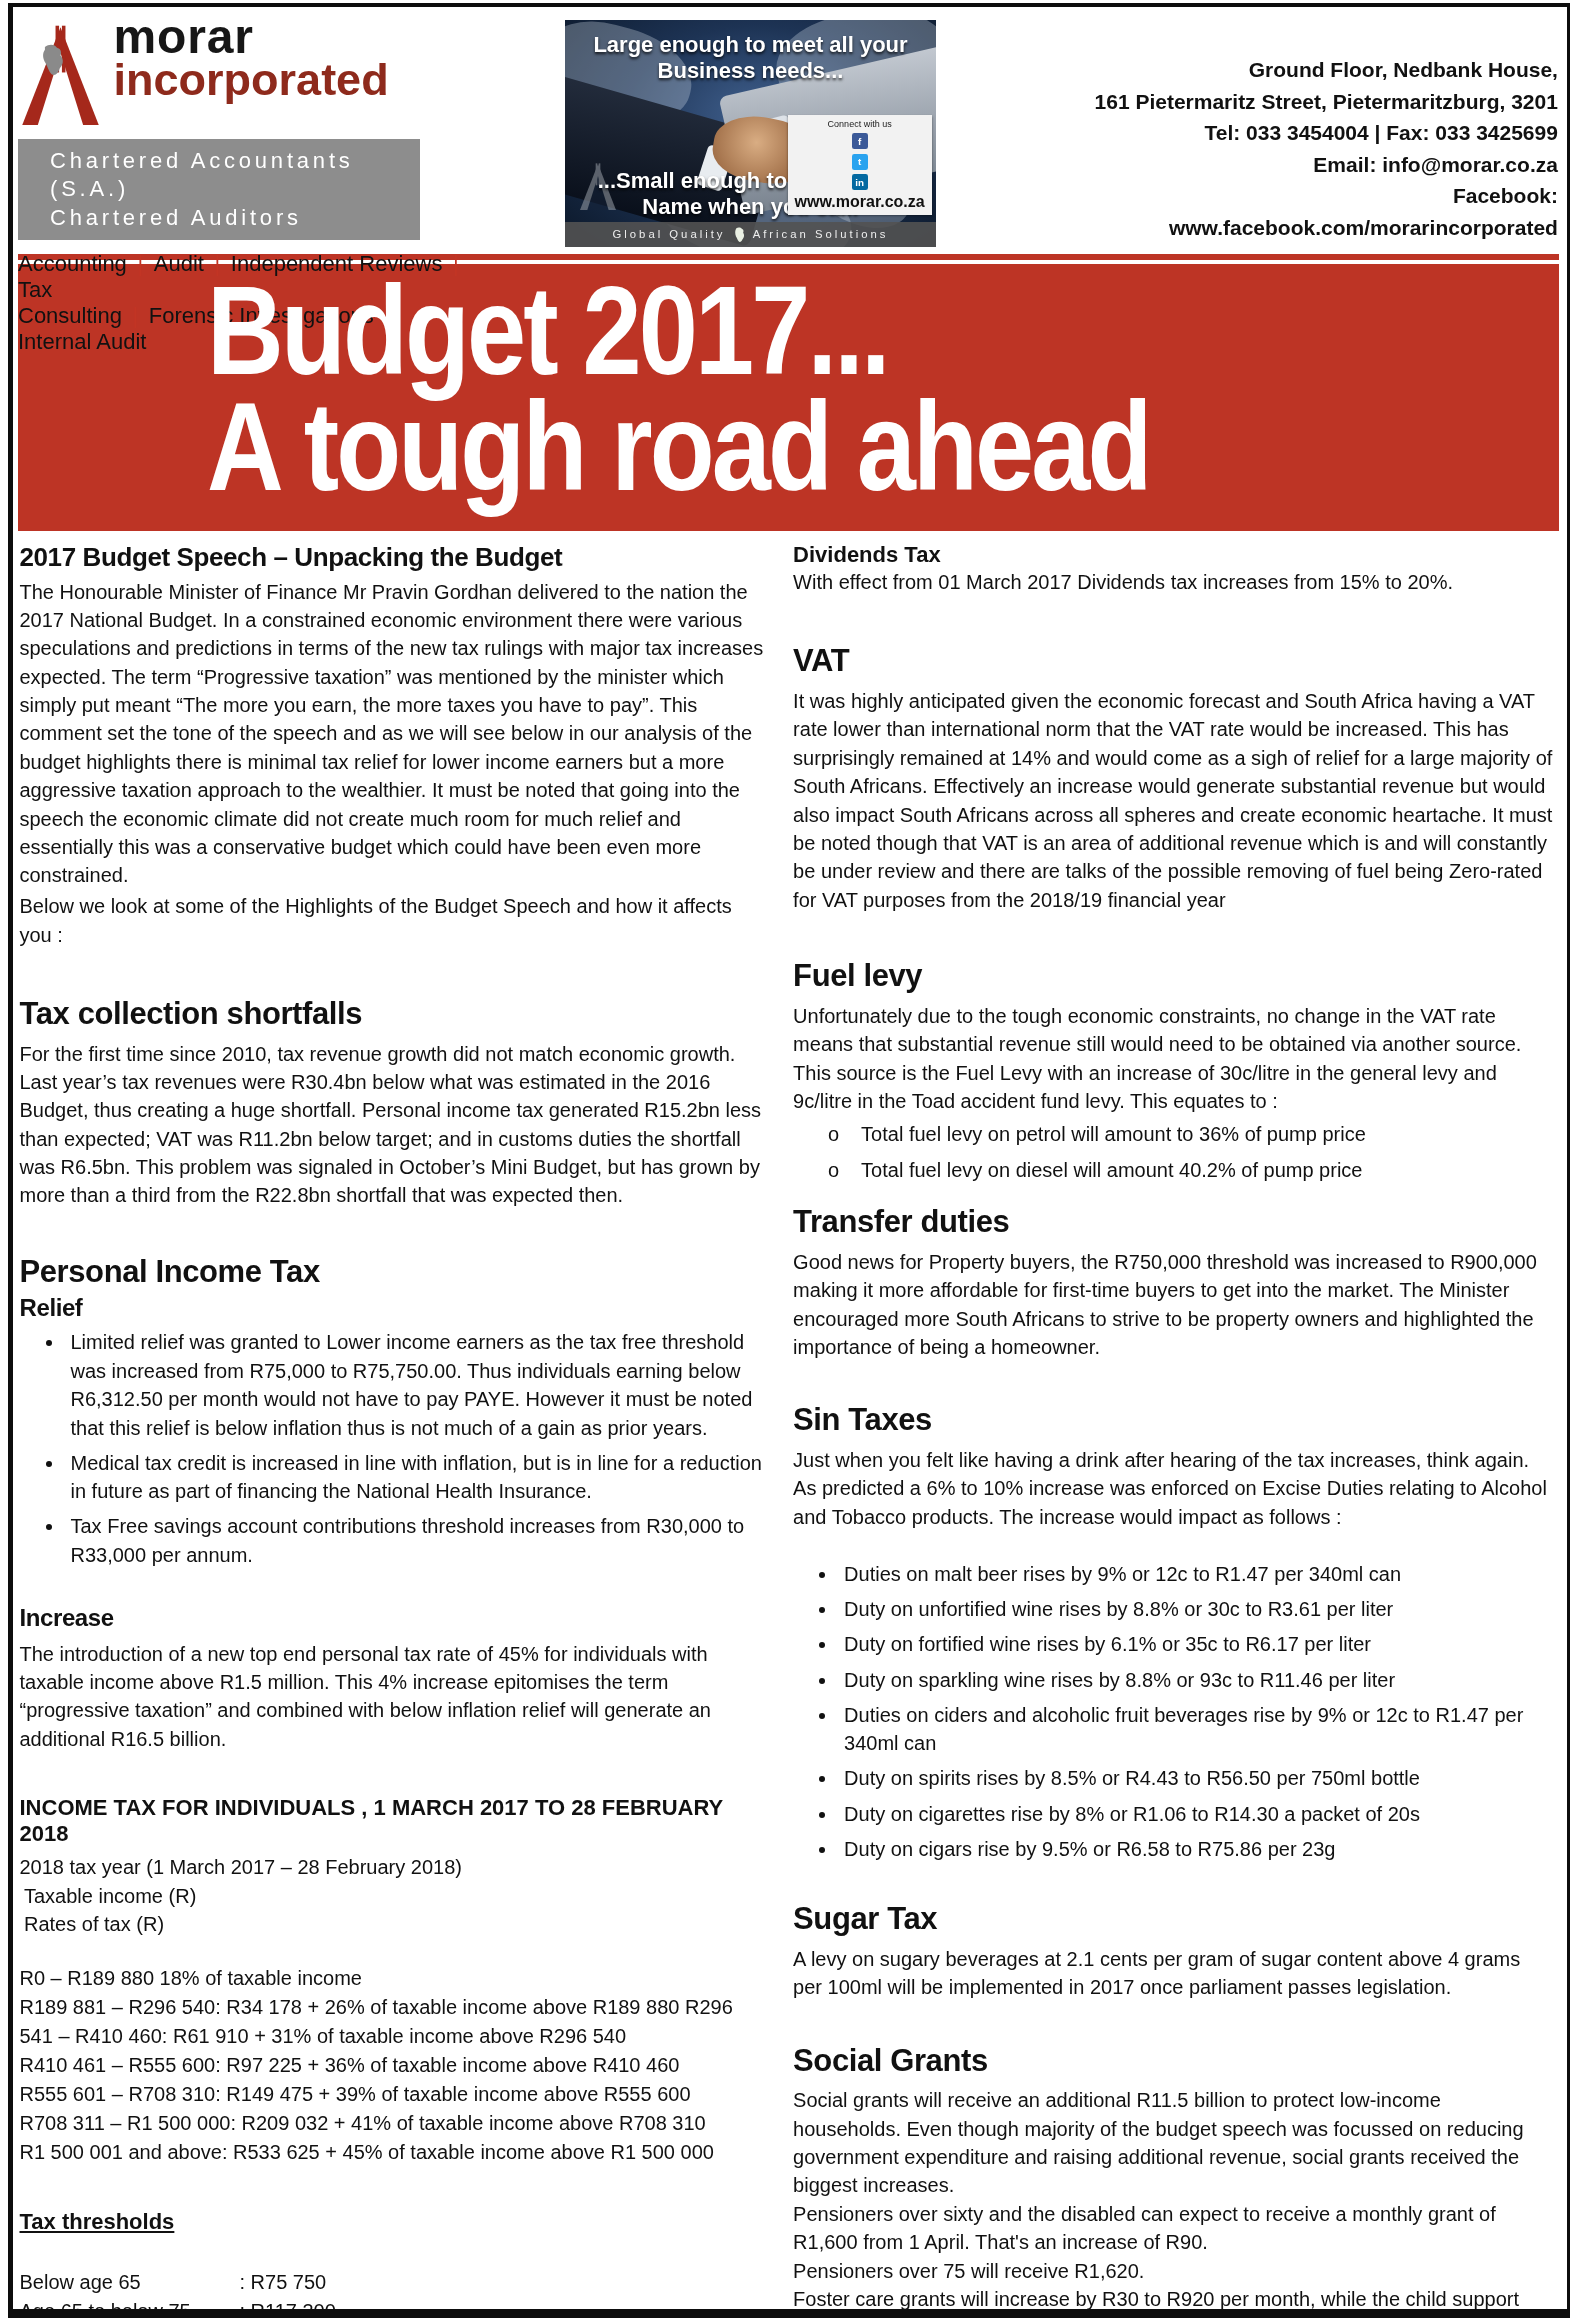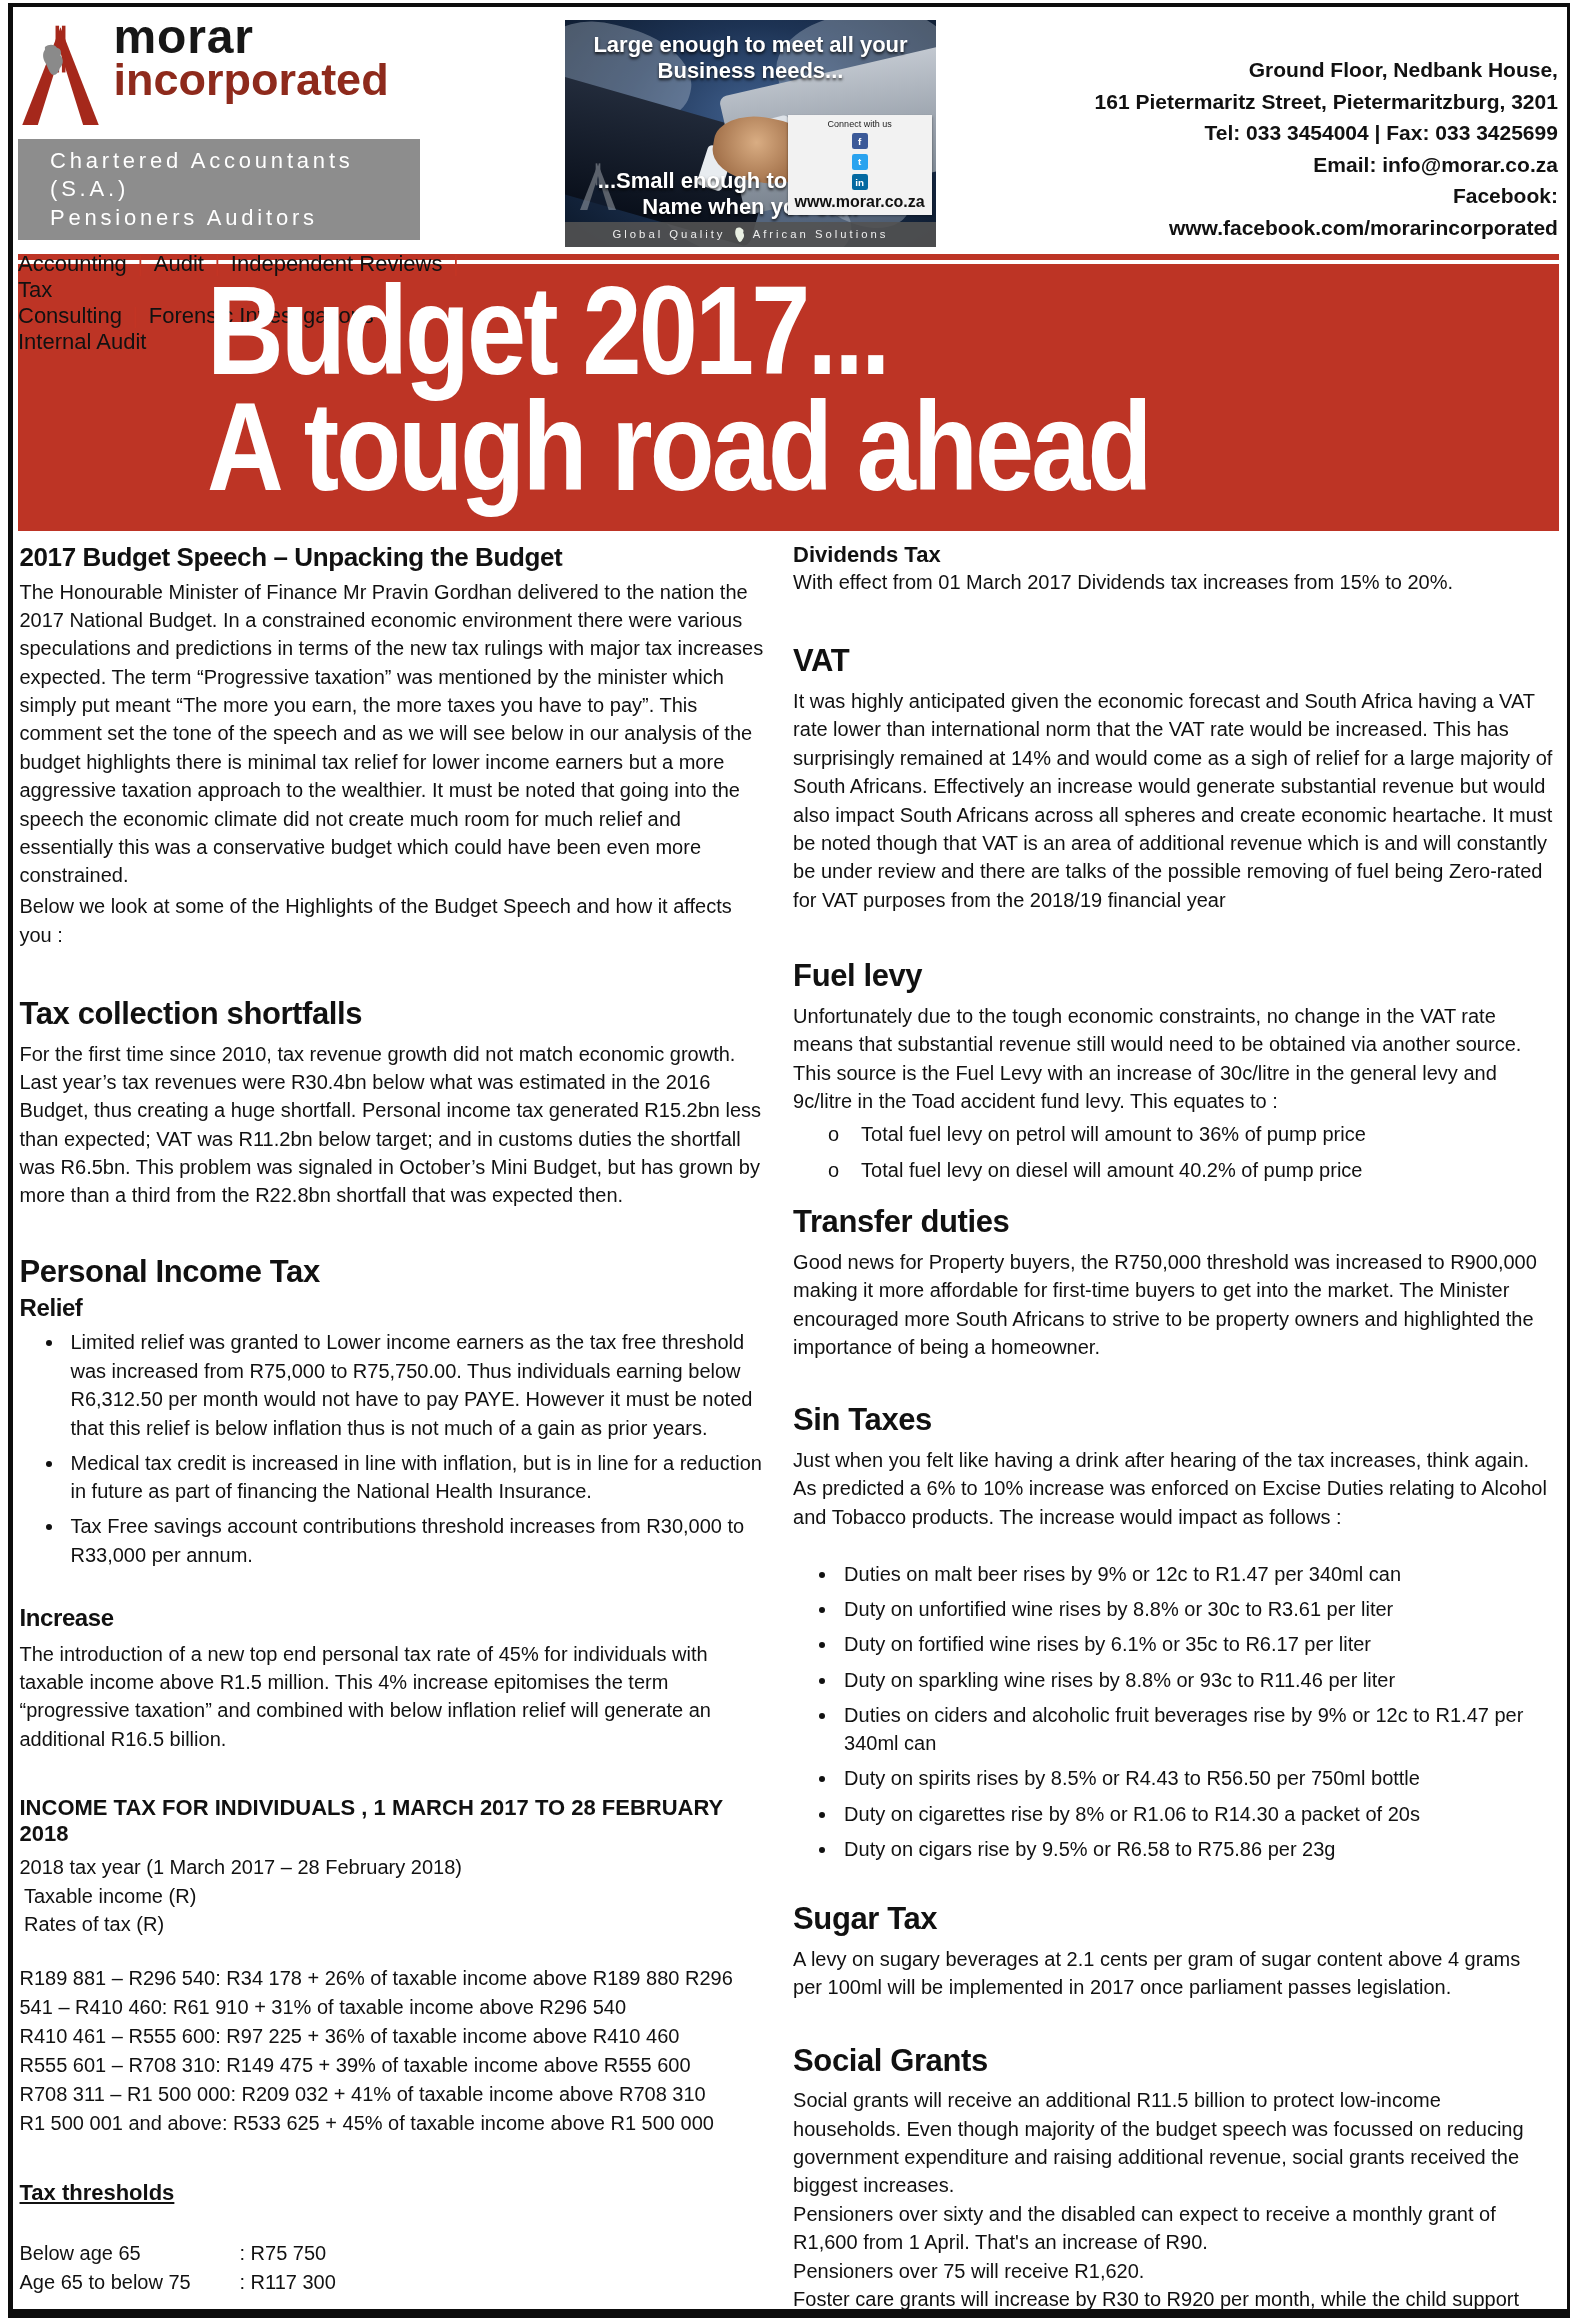--- a/index.html
+++ b/index.html
@@ -95,21 +95,21 @@
             <rect x="62" y="4" width="5" height="66" fill="#a5281b"></rect>
             <path d="M38,34 c6,-5 14,-4 17,1 c5,1 7,6 5,11 c5,5 4,13 -1,18 c-2,7 -7,12 -12,8 c-4,-4 -5,-10 -8,-15 c-4,-6 -5,-14 -1,-19 Z" fill="#8a8a8a"></path>
           </svg>
           <div class="brand-words">
             <div class="brand-top">morar</div>
             <div class="brand-bottom">incorporated</div>
           </div>
         </div>
         <div class="tagline">
           <div>Chartered Accountants (S.A.)</div>
-          <div>Pensioners Auditors</div>
+          <div>Chartered Auditors</div>
         </div>
         <div class="services">
           <ul>
 
           <li>Accounting</li>
               <li>Audit</li>
               <li>Independent Reviews</li>
               <li>Tax</li>
             </ul>
           <ul>
@@ -200,20 +200,21 @@
           </ul>
         <div class="h-med" style="margin-top:35px">Increase</div>
         <p class="mt-sm">The introduction of a new top end personal tax rate of 45% for individuals with taxable income above R1.5 million.  This 4% increase epitomises the term “progressive taxation” and combined with below inflation relief will generate an additional R16.5 billion.</p>
 
         <div class="h-small" style="margin-top:42px">INCOME TAX FOR INDIVIDUALS , 1 MARCH 2017 TO 28 FEBRUARY 2018</div>
         <p style="margin-top:6px">2018 tax year (1 March 2017 – 28 February 2018)</p>
         <p style="padding-left:4.5px">Taxable income (R)</p>
         <p style="padding-left:4.5px">Rates of tax (R)</p>
         <div class="bracket-lines">
 
+        <div class="line">R0 – R189 880 18% of taxable income</div>
             <div class="line">R189 881 – R296 540: R34 178 + 26% of taxable income above R189 880 R296 541 – R410 460: R61 910 + 31% of taxable income above R296 540</div>
             <div class="line">R410 461 – R555 600: R97 225 + 36% of taxable income above R410 460</div>
             <div class="line">R555 601 – R708 310: R149 475 + 39% of taxable income above R555 600</div>
             <div class="line">R708 311 – R1 500 000: R209 032 + 41% of taxable income above R708 310</div>
             <div class="line">R1 500 001 and above: R533 625 + 45% of taxable income above R1 500 000</div>
           </div>
 
         <div class="h-small u" style="margin-top:42px">Tax thresholds</div>
         <div style="margin-top:33px">
 

